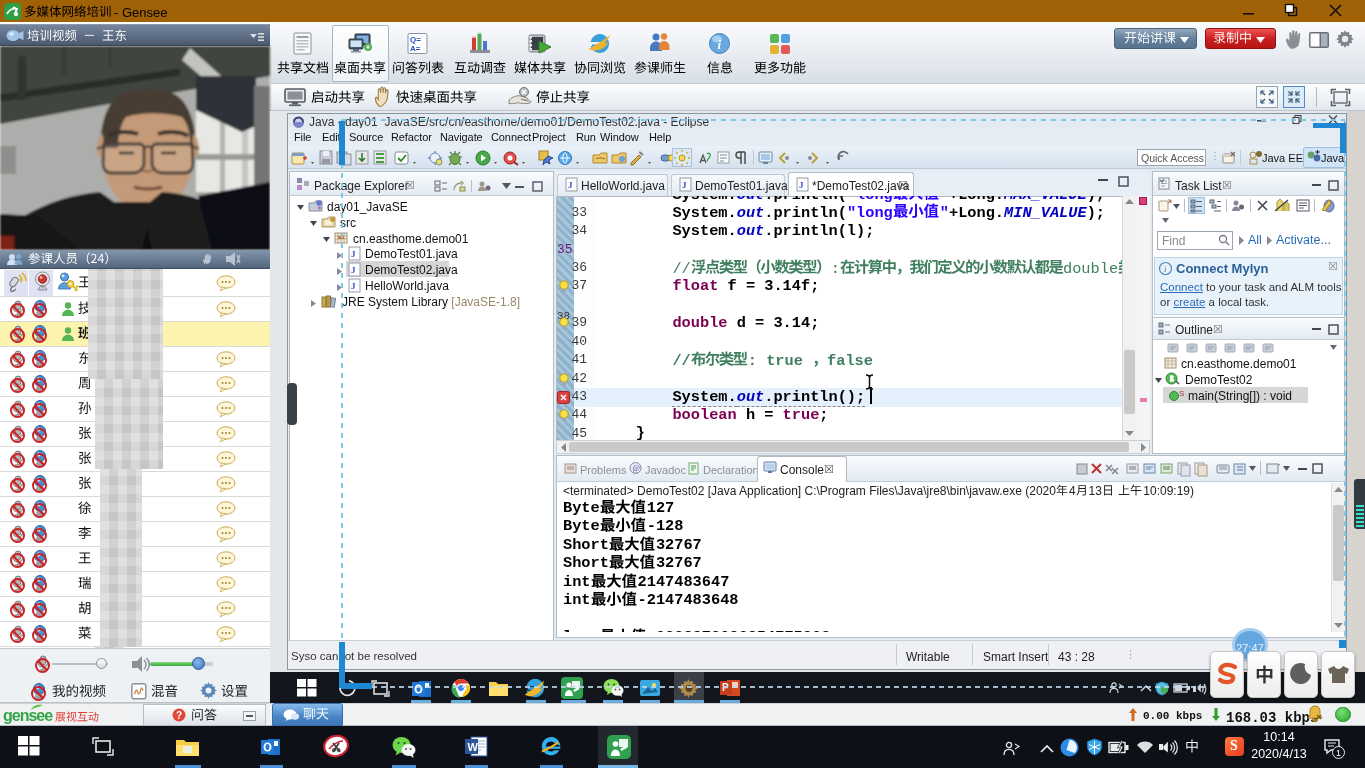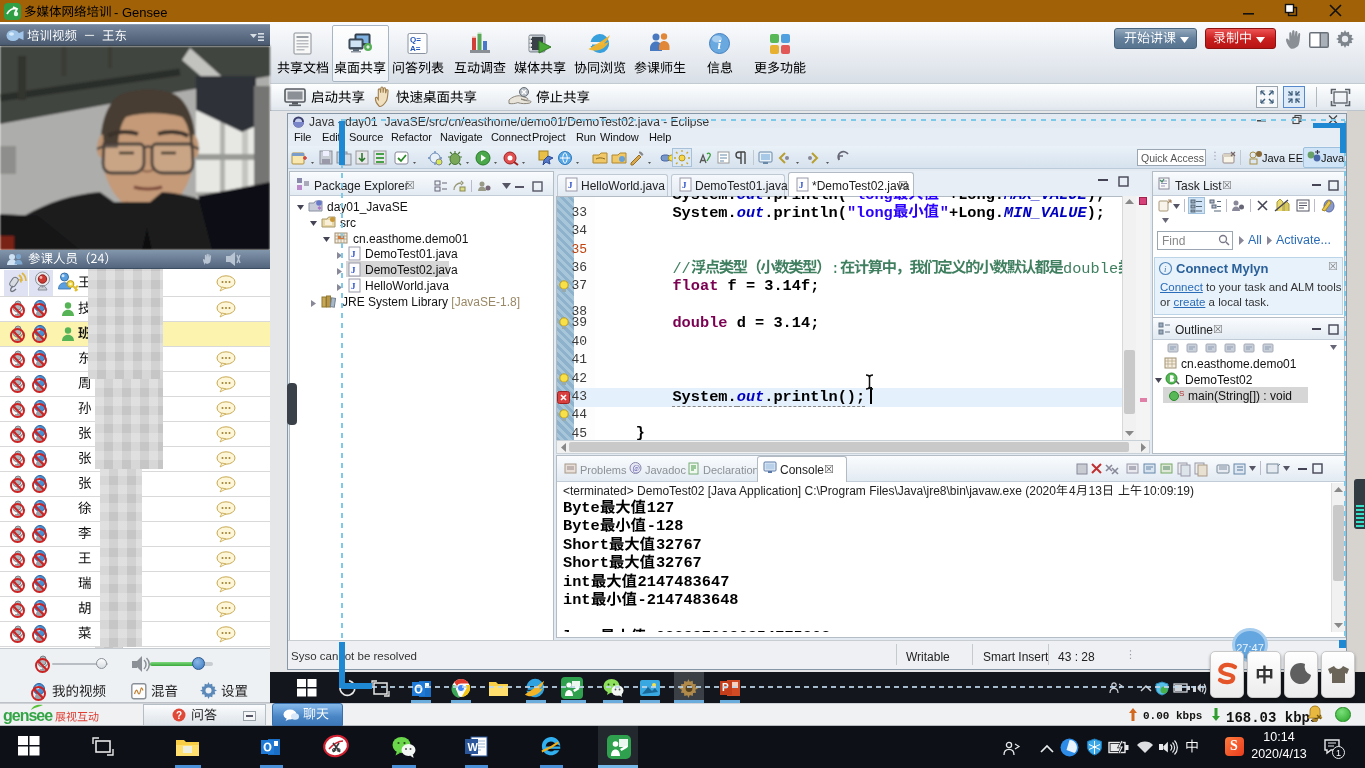--- a/index.html
+++ b/index.html
@@ -1120,24 +1120,24 @@
 <svg class="abs" style="left:1118px;top:176px" width="11" height="11" fill="none" stroke="#445" stroke-width="1.4">
     <rect x="1" y="1" width="9" height="9"></rect>
   </svg>
 <div class="abs" style="left:556px;top:196px;width:594px;height:244px;background:#fff;border:1px solid #b2bac4;border-bottom:none;overflow:hidden">
     <div class="abs" style="left:0;top:0;width:17px;height:244px;background:repeating-linear-gradient(45deg,#8fb2cc 0 3px,#a8c6da 3px 6px)"></div>
     <div class="abs" style="left:17px;top:0;width:21px;height:244px;background:#fdfdfd"></div>
     <div class="abs" style="left:17px;top:191.3px;width:577px;height:18.4px;background:#e4f0fc"></div>
     <span class="abs mono" style="left:38px;top:-10.6px;width:38px;font-size:13px;color:#3a3a3a;text-align:right;display:inline-block;left:0px;padding-right:8px">32</span>
     <span class="abs mono" style="left:38px;top:7.8px;width:38px;font-size:13px;color:#3a3a3a;text-align:right;display:inline-block;left:0px;padding-right:8px">33</span>
     <span class="abs mono" style="left:38px;top:26.220000000000002px;width:38px;font-size:13px;color:#3a3a3a;text-align:right;display:inline-block;left:0px;padding-right:8px">34</span>
-    <span class="abs mono" style="left:38px;top:44.64px;width:38px;font-size:13px;color:#c2410c;text-align:right;display:inline-block;left:0px;padding-right:8px">35</span>
+    <span class="abs mono" style="left:38px;top:44.64px;width:38px;font-size:13px;color:#701a75;display:inline-block;left:0px;padding-right:8px">35</span>
     <span class="abs mono" style="left:38px;top:63.06px;width:38px;font-size:13px;color:#3a3a3a;text-align:right;display:inline-block;left:0px;padding-right:8px">36</span>
     <span class="abs mono" style="left:38px;top:81.48px;width:38px;font-size:13px;color:#3a3a3a;text-align:right;display:inline-block;left:0px;padding-right:8px">37</span>
-    <span class="abs mono" style="left:38px;top:107px;width:38px;font-size:13px;color:#3a3a3a;text-align:right;display:inline-block;left:0px;padding-right:8px">38</span>
+    <span class="abs mono" style="left:38px;top:113px;width:38px;font-size:11px;color:#3a3a3a;display:inline-block;left:0px;padding-right:8px">38</span>
     <span class="abs mono" style="left:38px;top:118.32000000000001px;width:38px;font-size:13px;color:#3a3a3a;text-align:right;display:inline-block;left:0px;padding-right:8px">39</span>
     <span class="abs mono" style="left:38px;top:136.74px;width:38px;font-size:13px;color:#3a3a3a;text-align:right;display:inline-block;left:0px;padding-right:8px">40</span>
     <span class="abs mono" style="left:38px;top:155.16000000000003px;width:38px;font-size:13px;color:#3a3a3a;text-align:right;display:inline-block;left:0px;padding-right:8px">41</span>
     <span class="abs mono" style="left:38px;top:173.58000000000004px;width:38px;font-size:13px;color:#3a3a3a;text-align:right;display:inline-block;left:0px;padding-right:8px">42</span>
     <span class="abs mono" style="left:38px;top:192.00000000000003px;width:38px;font-size:13px;color:#3a3a3a;text-align:right;display:inline-block;left:0px;padding-right:8px">43</span>
     <span class="abs mono" style="left:38px;top:210.42000000000002px;width:38px;font-size:13px;color:#3a3a3a;text-align:right;display:inline-block;left:0px;padding-right:8px">44</span>
     <span class="abs mono" style="left:38px;top:228.84000000000003px;width:38px;font-size:13px;color:#3a3a3a;text-align:right;display:inline-block;left:0px;padding-right:8px">45</span>
     <svg class="abs" style="left:1px;top:83.48px" width="12" height="14">
       <circle cx="6" cy="5" r="4.2" fill="#f8e048" stroke="#b89820"></circle>
       <rect x="4" y="9" width="4" height="3" fill="#9aa"></rect>
@@ -1167,20 +1167,21 @@
           <use href="#q78" x="400"></use>
         </g>
       </svg><span style="color:#2a00ff;">"</span><span style="color:#000;">+Long.</span><span style="color:#0000c0;font-style:italic;">MAX_VALUE</span><span style="color:#000;">);</span></div>
     <div class="abs mono pre" style="left:42px;top:7.3px;font-size:15.3px;font-weight:bold;line-height:18.42px;letter-spacing:0"><span style="color:#000;">        System.</span><span style="color:#0000c0;font-style:italic;">out</span><span style="color:#000;">.println(</span><span style="color:#2a00ff;">"long</span><svg class="ct" width="47" height="17" style="color:#2a00ff;vertical-align:-3.5px" overflow="visible">
         <g transform="translate(0,13.5) scale(0.0765,-0.0765)">
           <use href="#q76" x="0"></use>
           <use href="#q79" x="200"></use>
           <use href="#q78" x="400"></use>
         </g>
       </svg><span style="color:#2a00ff;">"</span><span style="color:#000;">+Long.</span><span style="color:#0000c0;font-style:italic;">MIN_VALUE</span><span style="color:#000;">);</span></div>
+    <div class="abs mono pre" style="left:42px;top:25.720000000000002px;font-size:15.3px;font-weight:bold;line-height:18.42px;letter-spacing:0"><span style="color:#000;">        System.</span><span style="color:#0000c0;font-style:italic;">out</span><span style="color:#000;">.println(l);</span></div>
     <div class="abs mono pre" style="left:42px;top:62.56px;font-size:15.3px;font-weight:normal;line-height:18.42px;letter-spacing:0"><span style="color:#000;">        </span><span style="color:#3f7f5f;">//</span><svg class="ct" width="140" height="17" style="color:#3f7f5f;vertical-align:-3.5px" overflow="visible">
         <g transform="translate(0,13.5) scale(0.0765,-0.0765)">
           <use href="#q80" x="0"></use>
           <use href="#q81" x="182"></use>
           <use href="#q82" x="363"></use>
           <use href="#q83" x="545"></use>
           <use href="#q84" x="727"></use>
           <use href="#q79" x="908"></use>
           <use href="#q85" x="1090"></use>
           <use href="#q82" x="1272"></use>
@@ -1207,21 +1208,34 @@
           <use href="#q100" x="2725"></use>
         </g>
       </svg><span style="color:#3f7f5f;">double</span><svg class="ct" width="29" height="17" style="color:#3f7f5f;vertical-align:-3.5px" overflow="visible">
         <g transform="translate(0,13.5) scale(0.0765,-0.0765)">
           <use href="#q82" x="0"></use>
           <use href="#q83" x="182"></use>
         </g>
       </svg></div>
     <div class="abs mono pre" style="left:42px;top:80.98px;font-size:15.3px;font-weight:bold;line-height:18.42px;letter-spacing:0"><span style="color:#000;">        </span><span style="color:#7b0052;">float</span><span style="color:#000;"> f = 3.14f;</span></div>
     <div class="abs mono pre" style="left:42px;top:117.82000000000001px;font-size:15.3px;font-weight:bold;line-height:18.42px;letter-spacing:0"><span style="color:#000;">        </span><span style="color:#7b0052;">double</span><span style="color:#000;"> d = 3.14;</span></div>
+    <div class="abs mono pre" style="left:42px;top:154.66000000000003px;font-size:15.3px;font-weight:bold;line-height:18.42px;letter-spacing:0"><span style="color:#000;">        </span><span style="color:#3f7f5f;">//</span><svg class="ct" width="57" height="17" style="color:#3f7f5f;vertical-align:-3.5px" overflow="visible">
+        <g transform="translate(0,13.5) scale(0.0765,-0.0765)">
+          <use href="#q101" x="0"></use>
+          <use href="#q102" x="182"></use>
+          <use href="#q82" x="363"></use>
+          <use href="#q83" x="545"></use>
+        </g>
+      </svg><span style="color:#3f7f5f;">: </span><span style="color:#3f7f5f;">true</span><span style="color:#3f7f5f;"> </span><svg class="ct" width="15" height="17" style="color:#3f7f5f;vertical-align:-3.5px" overflow="visible">
+        <g transform="translate(0,13.5) scale(0.0765,-0.0765)">
+          <use href="#q91" x="0"></use>
+        </g>
+      </svg><span style="color:#3f7f5f;">false</span></div>
     <div class="abs mono pre" style="left:42px;top:191.50000000000003px;font-size:15.3px;font-weight:bold;line-height:18.42px;letter-spacing:0"><span style="color:#000;">        </span><span style="color:#000;border-bottom:1px dashed #888;">System.</span><span style="color:#0000c0;font-style:italic;border-bottom:1px dashed #888;">out</span><span style="color:#000;border-bottom:1px dashed #888;">.println();</span></div>
+    <div class="abs mono pre" style="left:42px;top:209.92000000000002px;font-size:15.3px;font-weight:bold;line-height:18.42px;letter-spacing:0"><span style="color:#000;">        </span><span style="color:#7b0052;">boolean</span><span style="color:#000;"> h = </span><span style="color:#7b0052;">true</span><span style="color:#000;">;</span></div>
     <div class="abs mono pre" style="left:42px;top:228.34000000000003px;font-size:15.3px;font-weight:bold;line-height:18.42px;letter-spacing:0"><span style="color:#000;">    }</span></div>
   </div>
 <div class="abs" style="left:870px;top:387.0px;width:2px;height:17px;background:#000"></div>
 <svg class="abs" style="left:864px;top:373.58000000000004px" width="11" height="16" stroke="#111" stroke-width="1.5" fill="none">
     <path d="M2 1c2 0 3.5.5 3.5 2.5M9 1C7 1 5.5 1.5 5.5 3.5M2 15c2 0 3.5-.5 3.5-2.5M9 15c-2 0-3.5-.5-3.5-2.5M5.5 3v10"></path>
   </svg>
 <div class="abs" style="left:1122px;top:196px;width:14px;height:244px;background:#f1f1f1;border-left:1px solid #d8d8d8"></div>
 <svg class="abs" style="left:1125px;top:198px" width="9" height="7">
     <path d="M0 6l4.5-5L9 6z" fill="#888"></path>
   </svg>

